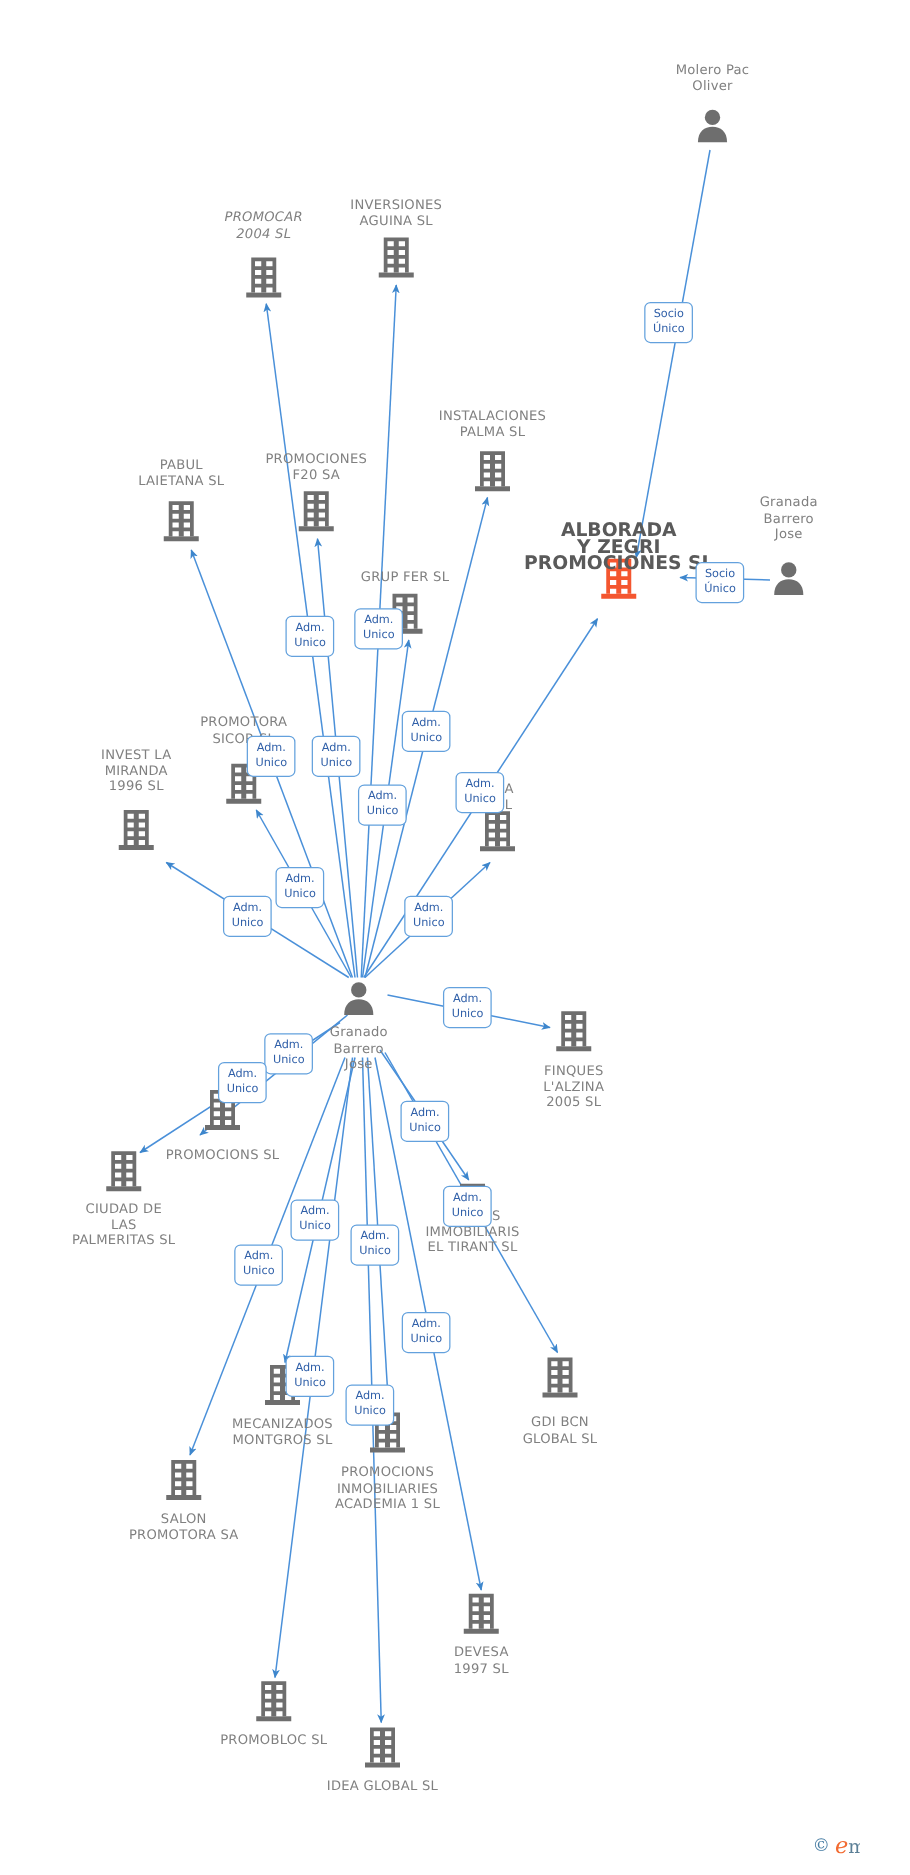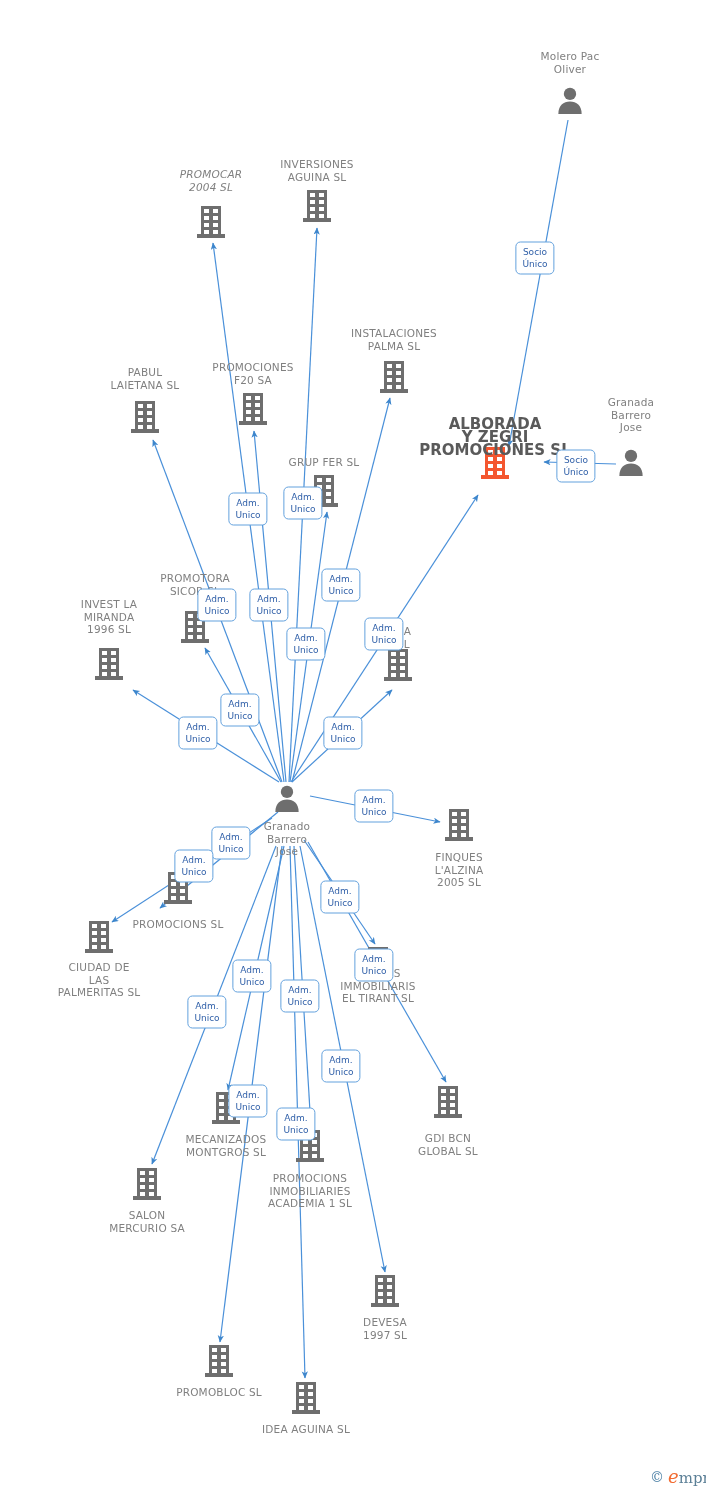--- a/index.html
+++ b/index.html
@@ -9,21 +9,20 @@
   }
   body {
     font-family: "DejaVu Sans", sans-serif;
   }
   #canvas {
     position: relative;
     width: 688px;
     height: 1500px;
     background: #ffffff;
     overflow: hidden;
-    padding-left: 18px;
   }
   #edge-layer {
     position: absolute;
     left: 0;
     top: 0;
     width: 728px;
     height: 1500px;
     pointer-events: none;
   }
   .node {
@@ -440,21 +439,21 @@
             <rect x="8" y="4" width="5" height="4" fill="#ffffff"></rect>
             <rect x="17" y="4" width="5" height="4" fill="#ffffff"></rect>
             <rect x="8" y="11" width="5" height="4" fill="#ffffff"></rect>
             <rect x="17" y="11" width="5" height="4" fill="#ffffff"></rect>
             <rect x="8" y="18" width="5" height="4" fill="#ffffff"></rect>
             <rect x="17" y="18" width="5" height="4" fill="#ffffff"></rect>
             <rect x="8" y="25" width="5" height="4" fill="#ffffff"></rect>
             <rect x="17" y="25" width="5" height="4" fill="#ffffff"></rect>
           </svg></div>
         <div class="node-label" style="left: 0px; top: 23px; width: 170px;">SALON
-MERCURIO SA</div>
+PROMOTORA SA</div>
       </div>
       <div class="node" style="left: 385px; top: 1293px;">
         <div class="node-icon"><svg width="30" height="34" viewBox="0 0 30 34" xmlns="http://www.w3.org/2000/svg">
             <rect x="5" y="1" width="20" height="28" fill="#6e6e6e"></rect>
             <rect x="1" y="29" width="28" height="4" fill="#6e6e6e"></rect>
             <rect x="8" y="4" width="5" height="4" fill="#ffffff"></rect>
             <rect x="17" y="4" width="5" height="4" fill="#ffffff"></rect>
             <rect x="8" y="11" width="5" height="4" fill="#ffffff"></rect>
             <rect x="17" y="11" width="5" height="4" fill="#ffffff"></rect>
             <rect x="8" y="18" width="5" height="4" fill="#ffffff"></rect>
@@ -486,21 +485,21 @@
             <rect x="1" y="29" width="28" height="4" fill="#6e6e6e"></rect>
             <rect x="8" y="4" width="5" height="4" fill="#ffffff"></rect>
             <rect x="17" y="4" width="5" height="4" fill="#ffffff"></rect>
             <rect x="8" y="11" width="5" height="4" fill="#ffffff"></rect>
             <rect x="17" y="11" width="5" height="4" fill="#ffffff"></rect>
             <rect x="8" y="18" width="5" height="4" fill="#ffffff"></rect>
             <rect x="17" y="18" width="5" height="4" fill="#ffffff"></rect>
             <rect x="8" y="25" width="5" height="4" fill="#ffffff"></rect>
             <rect x="17" y="25" width="5" height="4" fill="#ffffff"></rect>
           </svg></div>
-        <div class="node-label" style="left: 0px; top: 23px; width: 170px;">IDEA AGUINA SL</div>
+        <div class="node-label" style="left: 0px; top: 23px; width: 170px;">IDEA GLOBAL SL</div>
       </div>
     </div>
   <div id="edge-labels-group">
       <div class="edge-label" style="left: 535px; top: 258px;">Socio
 Único</div>
       <div class="edge-label" style="left: 576px; top: 466px;">Socio
 Único</div>
       <div class="edge-label" style="left: 248px; top: 509px;">Adm.
 Unico</div>
       <div class="edge-label" style="left: 303px; top: 503px;">Adm.

